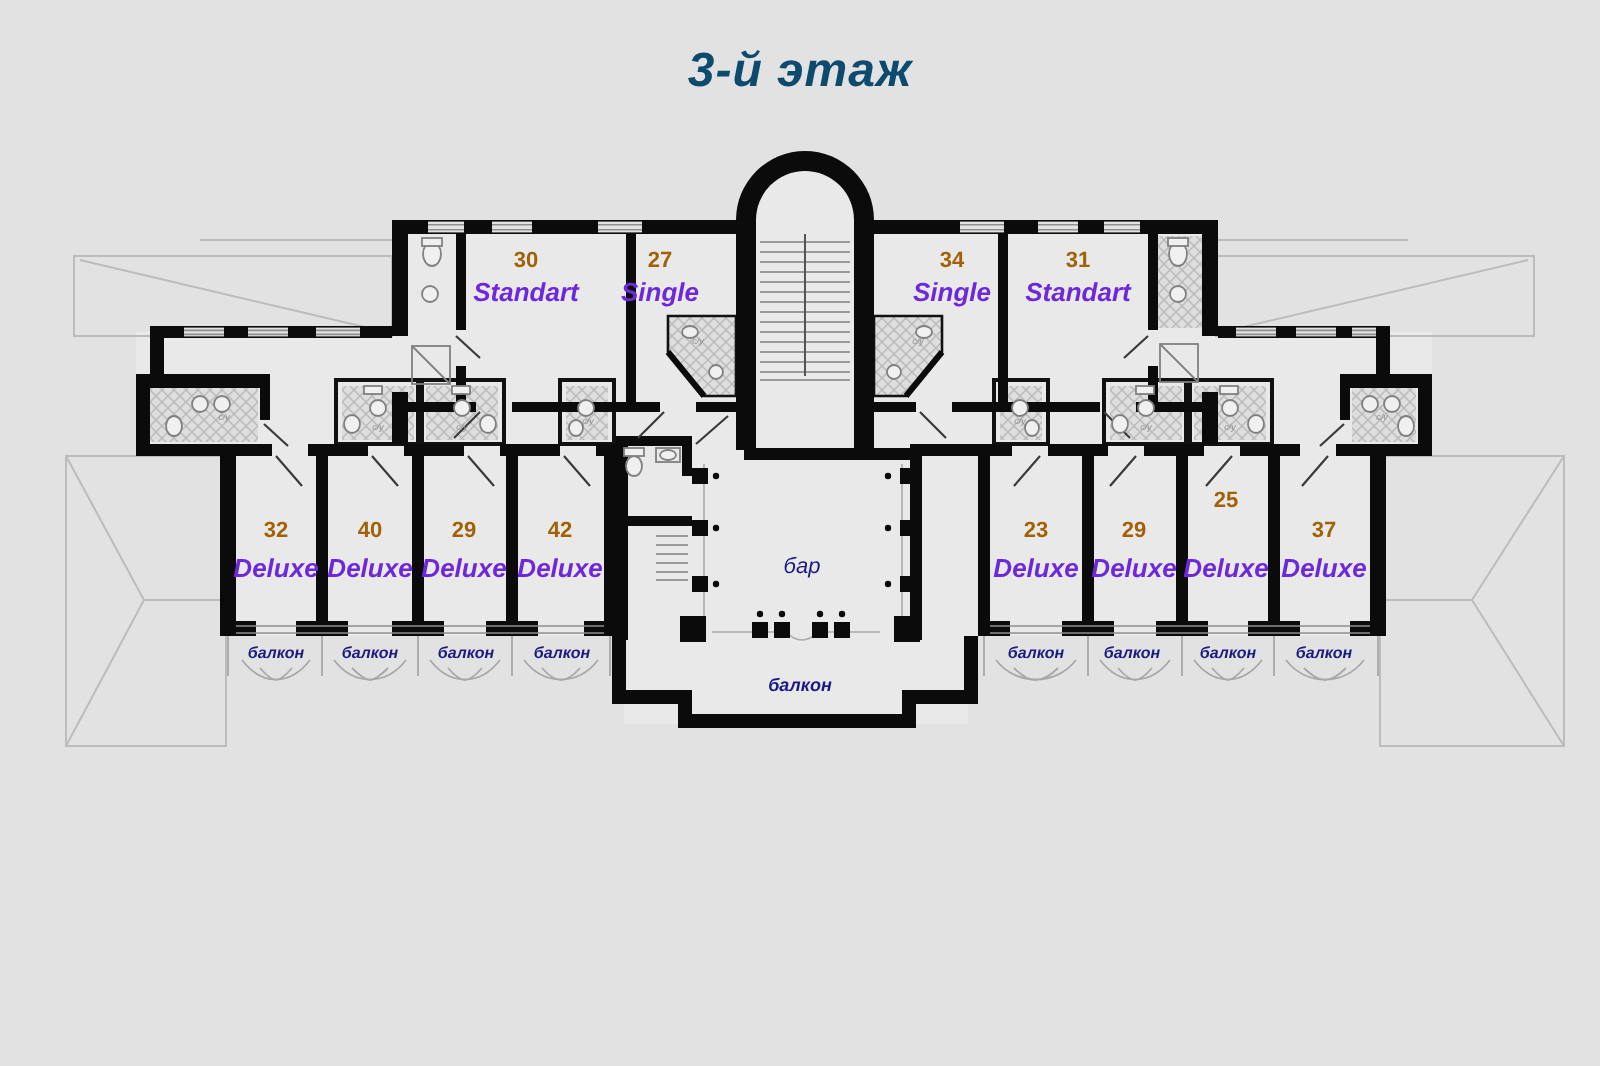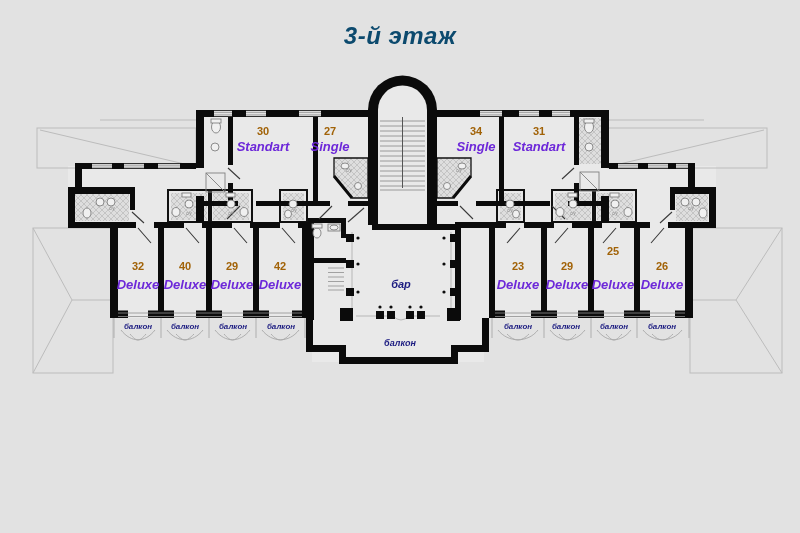--- a/index.html
+++ b/index.html
@@ -4,21 +4,21 @@
 <style>
   html,body{margin:0;padding:0;background:#e2e2e2;}
   .plan{position:relative;width:800px;height:533px;background:#e2e2e2;overflow:hidden;
         font-family:"Liberation Sans","DejaVu Sans",sans-serif;}
   .plan svg{position:absolute;left:0;top:0;}
   .lbl{position:absolute;transform:translate(-50%,-50%);white-space:nowrap;line-height:1;}
   .title{font-size:24px;font-weight:bold;font-style:italic;color:#0c4a6e;letter-spacing:.5px;}
   .num{font-size:11px;font-weight:bold;color:#a16207;}
   .typ{font-size:13px;font-weight:bold;font-style:italic;color:#6d28d9;}
   .navy-s{font-size:8px;font-weight:bold;font-style:italic;color:#1b1b80;}
-  .bar-l{font-size:11px;font-weight:bold;font-style:italic;color:#1b1b80;}
+  .bar-l{font-size:11px;font-weight:normal;font-style:italic;color:#1b1b80;}
   .ter-l{font-size:9px;font-weight:bold;font-style:italic;color:#1b1b80;}
   .wc-l{font-size:4.5px;font-style:italic;color:#8d8d8d;}
 </style>
 </head>
 <body>
 
 <div class="plan">
 
 <svg width="800" height="533" viewBox="0 0 800 533">
   <defs>
@@ -301,21 +301,21 @@
   <div class="lbl num" style="left:232px;top:266px">29</div>
   <div class="lbl typ" style="left:232px;top:284px">Deluxe</div>
   <div class="lbl num" style="left:280px;top:266px">42</div>
   <div class="lbl typ" style="left:280px;top:284px">Deluxe</div>
   <div class="lbl num" style="left:518px;top:266px">23</div>
   <div class="lbl typ" style="left:518px;top:284px">Deluxe</div>
   <div class="lbl num" style="left:567px;top:266px">29</div>
   <div class="lbl typ" style="left:567px;top:284px">Deluxe</div>
   <div class="lbl num" style="left:613px;top:251px">25</div>
   <div class="lbl typ" style="left:613px;top:284px">Deluxe</div>
-  <div class="lbl num" style="left:662px;top:266px">26</div>
+  <div class="lbl num" style="left:662px;top:266px">37</div>
   <div class="lbl typ" style="left:662px;top:284px">Deluxe</div>
 
   <div class="lbl bar-l" style="left:401px;top:284px">бар</div>
   <div class="lbl ter-l" style="left:400px;top:343px">балкон</div>
 
   <div class="lbl navy-s" style="left:138px;top:327px">балкон</div>
   <div class="lbl navy-s" style="left:185px;top:327px">балкон</div>
   <div class="lbl navy-s" style="left:233px;top:327px">балкон</div>
   <div class="lbl navy-s" style="left:281px;top:327px">балкон</div>
   <div class="lbl navy-s" style="left:518px;top:327px">балкон</div>

